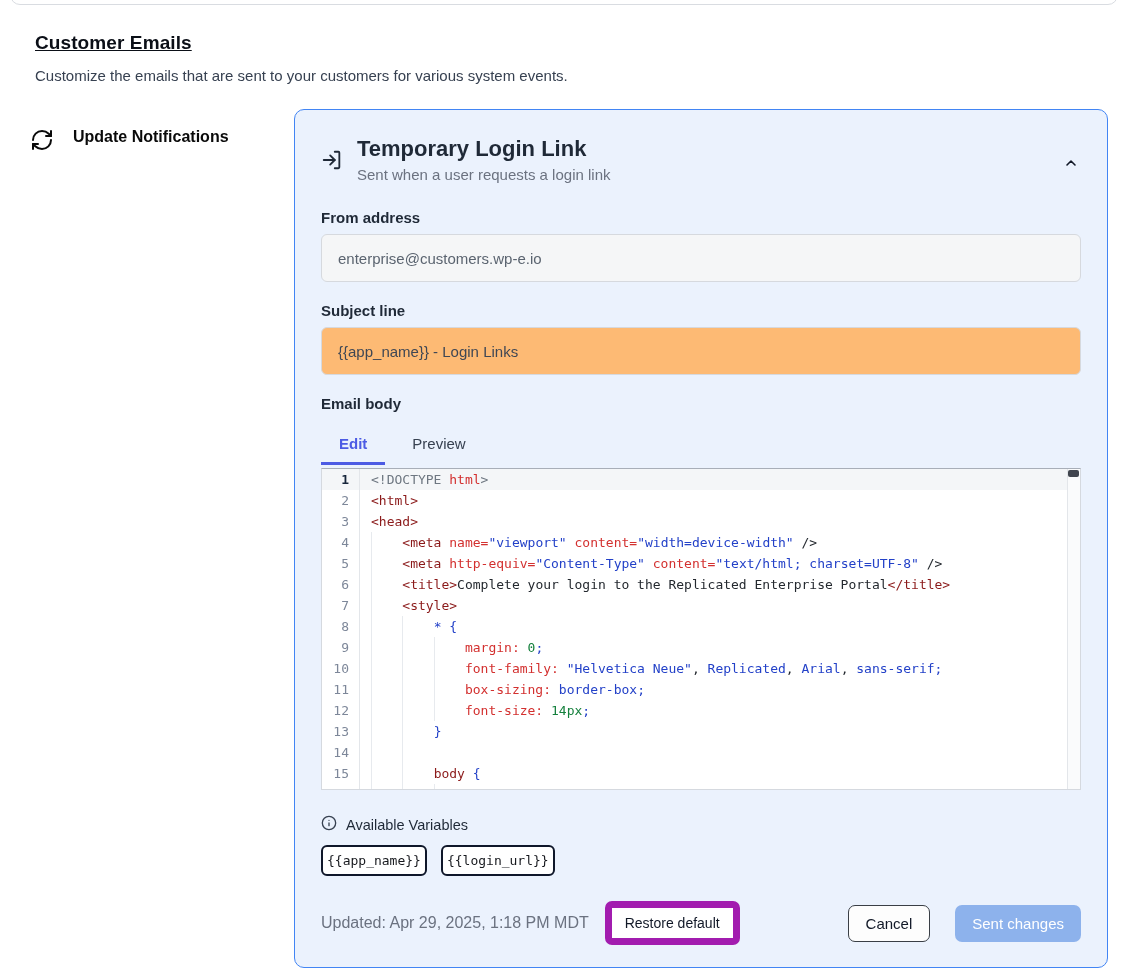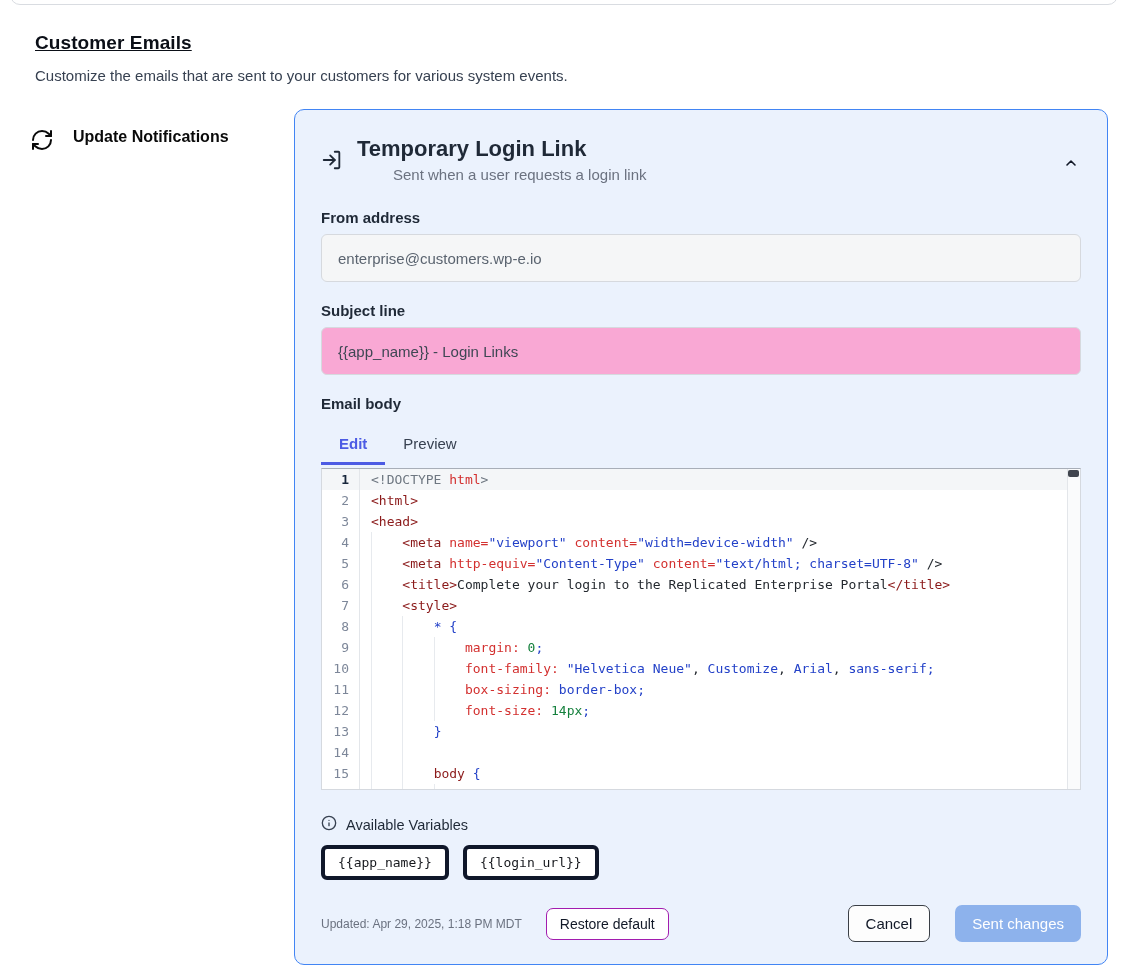--- a/index.html
+++ b/index.html
@@ -30,34 +30,34 @@
   .side-item svg { margin-top:3px; flex-shrink:0; }
 
   
   .panel {
     flex:1; background:#ebf2fd; border:1px solid #4285f4; border-radius:10px;
     padding:26px 26px 22px 26px; min-height:846px;
   }
   .panel-head { display:flex; gap:14px; }
   .panel-head .head-icon { margin-top:13px; }
   .panel-title { font-size:22px; font-weight:700; color:#1f2937; }
-  .panel-sub { margin-top:4px; font-size:15px; color:#6b7280;margin-left:36px; }
+  .panel-sub { margin-top:4px; font-size:15px; color:#6b7280; }
   .collapse-btn { margin-left:auto; margin-top:10px; background:none; border:none; cursor:pointer; padding:2px; }
 
   .field-label { font-size:15px; color:#1f2937;font-weight:bold; }
   .mt-26 { margin-top:26px; } .mt-20 { margin-top:20px; } .mt-8 { margin-top:8px; }
   .text-input {
     width:100%; height:48px; border:1px solid #d6d9de; border-radius:6px;
     padding:0 16px; font-size:15px; font-family:"Liberation Sans",sans-serif;
-    background:#f9a8d4; color:#3f4754; outline:none; display:block;
+    background:#fdba74; color:#3f4754; outline:none; display:block;
   }
   .text-input.disabled { background:#f5f6f7; color:#5b6470; }
 
   
-  .tabs { display:flex; margin-top:14px; }
+  .tabs { display:flex; margin-top:14px;gap:9px; }
   .tab { background:none; border:none; cursor:pointer; font-size:15px; color:#374151;
          padding:9px 18px 13px; font-family:"Liberation Sans",sans-serif; }
   .tab.active { color:#4c5be4; font-weight:700; border-bottom:3px solid #4c5be4; padding-bottom:10px; }
 
   
   .editor {
     position:relative; height:322px; background:#fff; overflow:hidden;
     border:1px solid #d5d9df; border-top:1px solid #a8aeb8; margin-top:3px;
     font-family:"DejaVu Sans Mono", monospace; font-size:13px; line-height:21px;
   }
@@ -77,30 +77,30 @@
     position:absolute; top:0; right:0; bottom:0; width:13px;
     background:#fafbfc; border-left:1px solid #e3e6ea;
   }
   .ed-thumb { position:absolute; top:1px; right:1px; width:11px; height:7px; background:#40454e; border-radius:2px; }
 
   
   .vars-head { display:flex; align-items:center; gap:9px; margin-top:25px; }
   .vars-label { font-size:14.5px; color:#1f2937; }
   .chips { display:flex; gap:14px; margin-top:10px; }
   .chip {
-    background:#fff; border:4px solid #0f172a; border-radius:6px; cursor:pointer;
-    padding:6px 13px; font-family:"DejaVu Sans Mono",monospace; font-size:13px; color:#16181d;
+    background:#fff; border:2px solid #0f172a; border-radius:6px; cursor:pointer;
+    padding:6px 4px; font-family:"DejaVu Sans Mono",monospace; font-size:13px; color:#16181d;
   }
 
   
   .panel-footer { display:flex; align-items:center; margin-top:25px; }
-  .updated { font-size:12px; color:#6b7280; }
+  .updated { font-size:16px; color:#6b7280; }
   .btn { cursor:pointer; font-family:"Liberation Sans",sans-serif; border-radius:7px; }
-  .btn-restore { margin-left:24px; padding:7px 13px; font-size:14px; color:#111827;
-                 background:#fff; border:1px solid #a21caf; }
+  .btn-restore { margin-left:16px; padding:7px 13px; font-size:14px; color:#111827;
+                 background:#fff; border:7px solid #a21caf; }
   .spacer { flex:1; }
   .btn-cancel { padding:9px 17px; font-size:15px; color:#111827; background:#fdfdfd;
                 border:1px solid #3a3f46; margin-right:25px; }
   .btn-save { padding:10px 17px; font-size:15px; color:#fff; background:#8db2ec; border:none; }
 </style>
 </head>
 <body>
 
 <div class="top-strip"></div>
 
@@ -223,21 +223,21 @@
               <i class="guide" style="left: calc(8ch + 11px);"></i>
               <pre><span>            </span><span class="tk-at">margin:</span><span class="tk-pl"> </span><span class="tk-nm">0</span><span class="tk-st">;</span></pre>
             </div>
           </div>
           <div class="ed-row">
             <div class="ed-gutter">10</div>
             <div class="ed-code">
               <i class="guide" style="left: calc(0ch + 11px);"></i>
               <i class="guide" style="left: calc(4ch + 11px);"></i>
               <i class="guide" style="left: calc(8ch + 11px);"></i>
-              <pre><span>            </span><span class="tk-at">font-family:</span><span class="tk-pl"> </span><span class="tk-st">"Helvetica Neue"</span><span class="tk-pl">, </span><span class="tk-st">Customize</span><span class="tk-pl">, </span><span class="tk-st">Arial</span><span class="tk-pl">, </span><span class="tk-st">sans-serif</span><span class="tk-st">;</span></pre>
+              <pre><span>            </span><span class="tk-at">font-family:</span><span class="tk-pl"> </span><span class="tk-st">"Helvetica Neue"</span><span class="tk-pl">, </span><span class="tk-st">Replicated</span><span class="tk-pl">, </span><span class="tk-st">Arial</span><span class="tk-pl">, </span><span class="tk-st">sans-serif</span><span class="tk-st">;</span></pre>
             </div>
           </div>
           <div class="ed-row">
             <div class="ed-gutter">11</div>
             <div class="ed-code">
               <i class="guide" style="left: calc(0ch + 11px);"></i>
               <i class="guide" style="left: calc(4ch + 11px);"></i>
               <i class="guide" style="left: calc(8ch + 11px);"></i>
               <pre><span>            </span><span class="tk-at">box-sizing:</span><span class="tk-pl"> </span><span class="tk-st">border-box</span><span class="tk-st">;</span></pre>
             </div>

